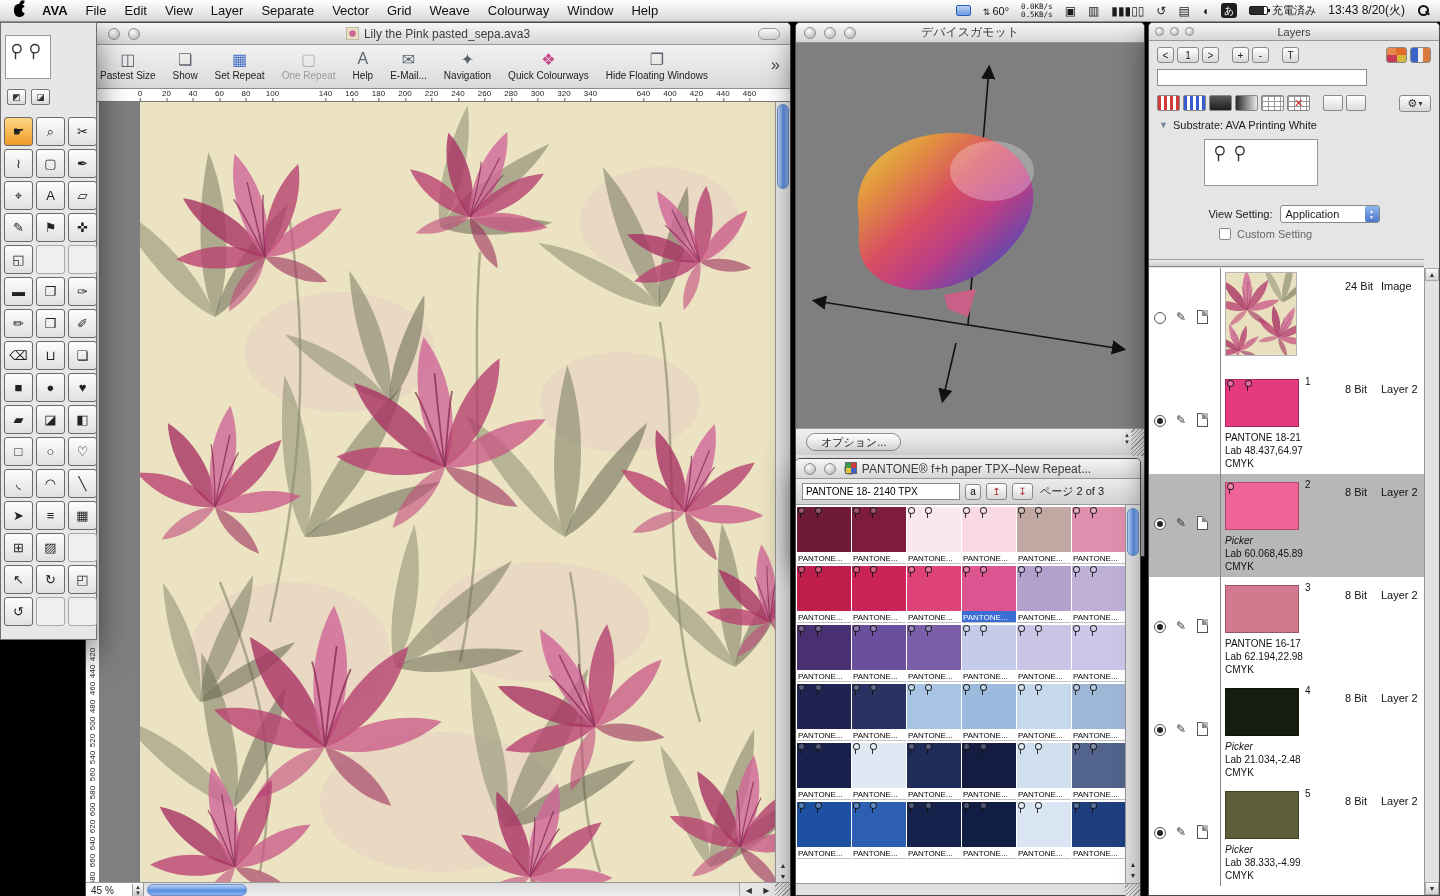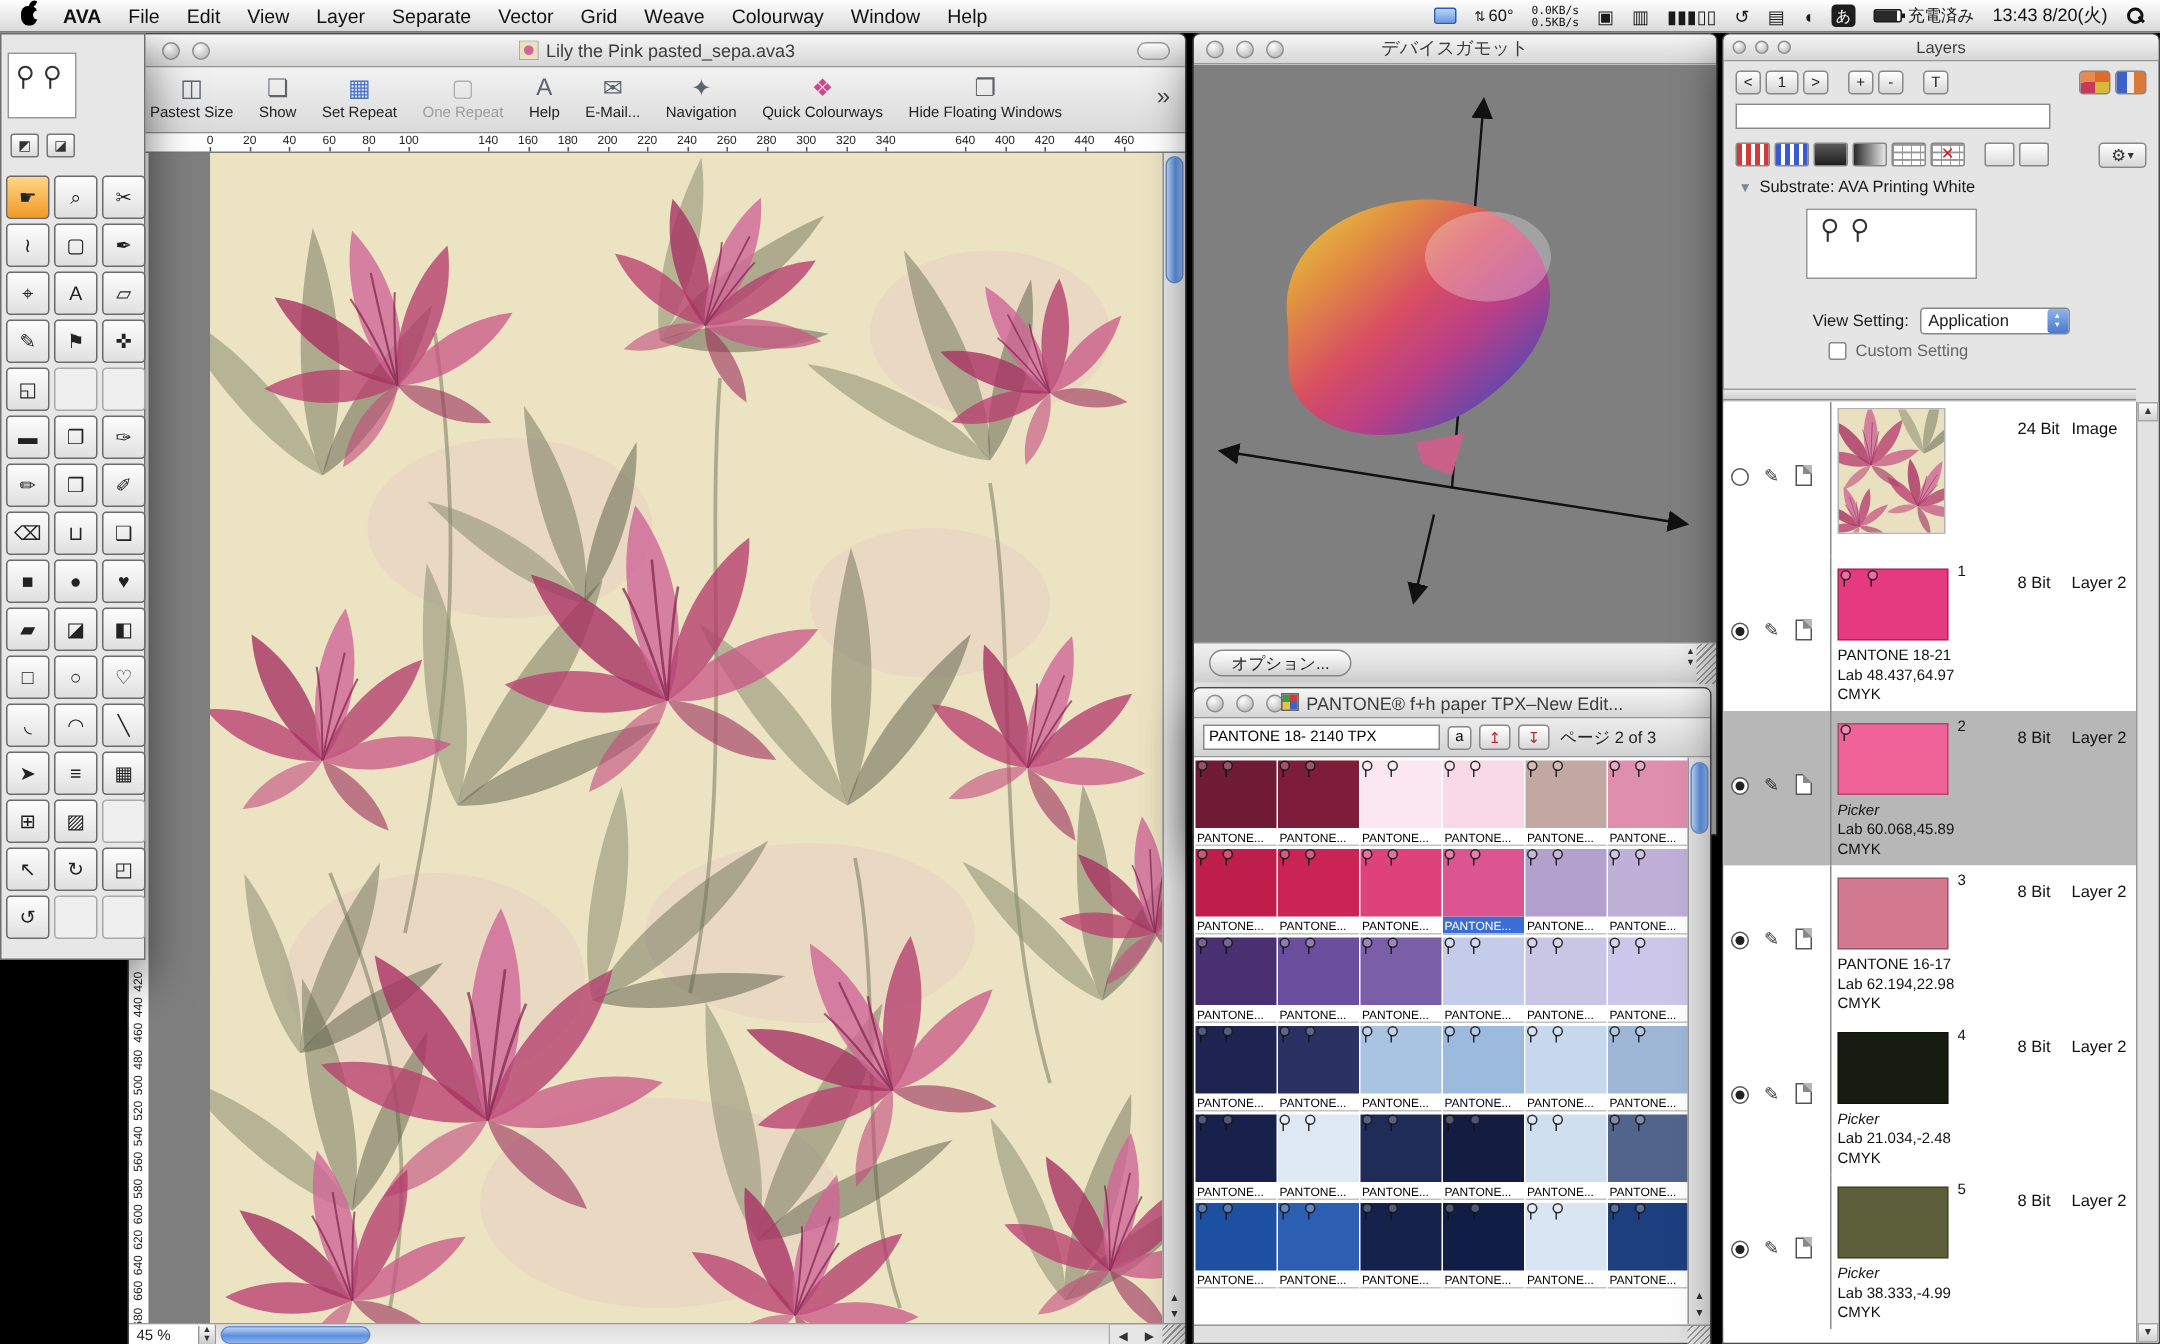--- a/index.html
+++ b/index.html
@@ -440,21 +440,21 @@
     </div>
   </div>
 
   <div class="window pantone">
     <div class="titlebar">
       <span class="tl"></span>
       <span class="tl"></span>
       <span class="tl"></span>
       <span class="title">
         <span class="pan-icon"></span>
-        <span>PANTONE® f+h paper TPX–New Edit...</span>
+        <span>PANTONE® f+h paper TPX–New Repeat...</span>
       </span>
     </div>
     <div class="pan-search">
       <input class="pan-field" value="PANTONE 18- 2140 TPX" style="">
       <button class="find-btn">a</button>
       <button class="nav-btn">↥</button>
       <button class="nav-btn">↧</button>
       <span class="pan-page">ページ 2 of 3</span>
     </div>
     <div class="pan-grid">

